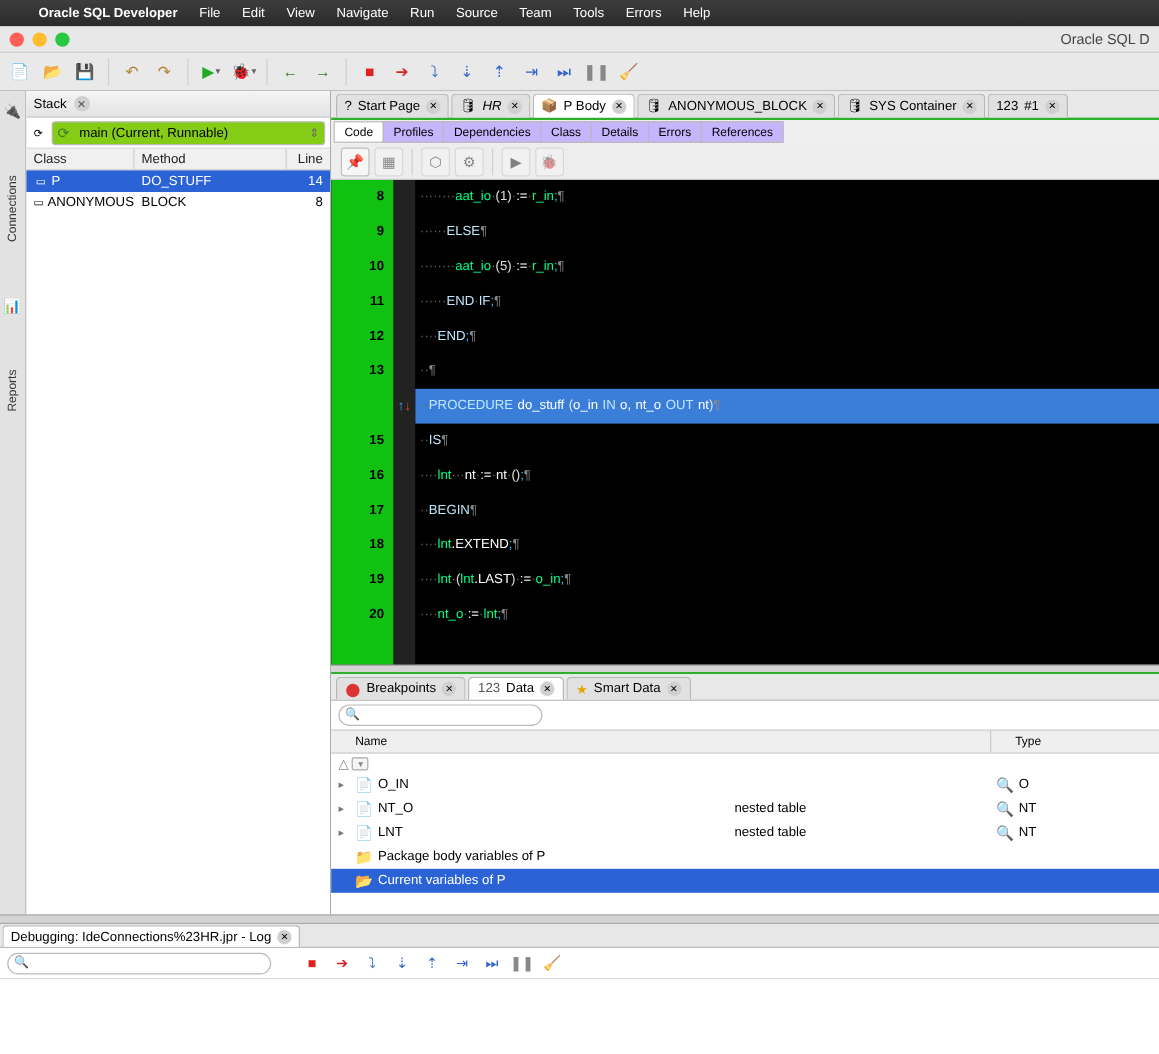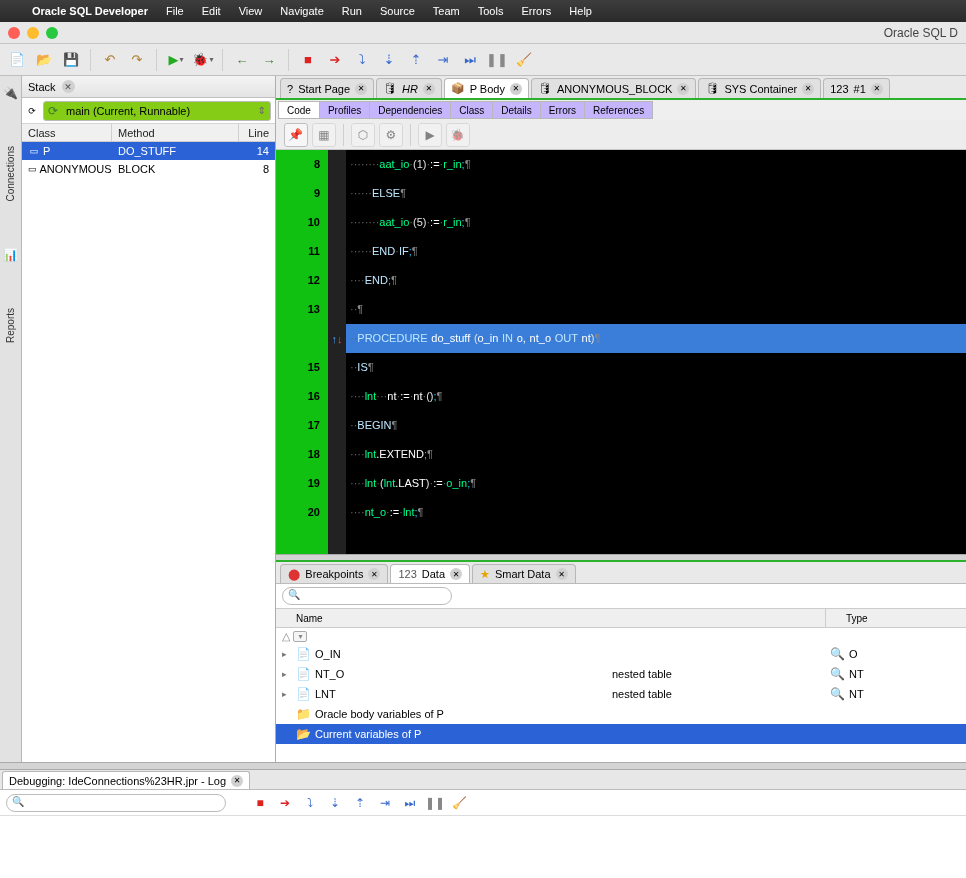--- a/index.html
+++ b/index.html
@@ -324,21 +324,21 @@
             <div class="v">nested table</div>
             <div class="t">
               <span class="fi">🔍</span>
               <span>NT</span>
             </div>
           </div>
           <div class="dgrow">
             <div class="n">
               <span class="tw"></span>
               <span class="fi">📁</span>
-              <span>Oracle body variables of P</span>
+              <span>Package body variables of P</span>
             </div>
             <div class="v"></div>
             <div class="t">
               <span></span>
             </div>
           </div>
           <div class="dgrow sel">
             <div class="n">
               <span class="tw"></span>
               <span class="fi">📂</span>

